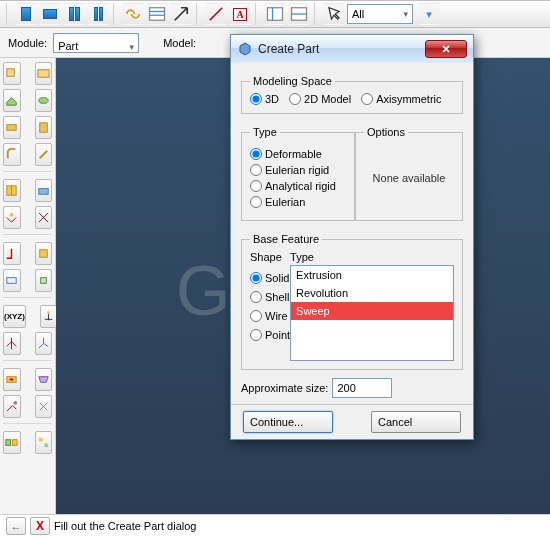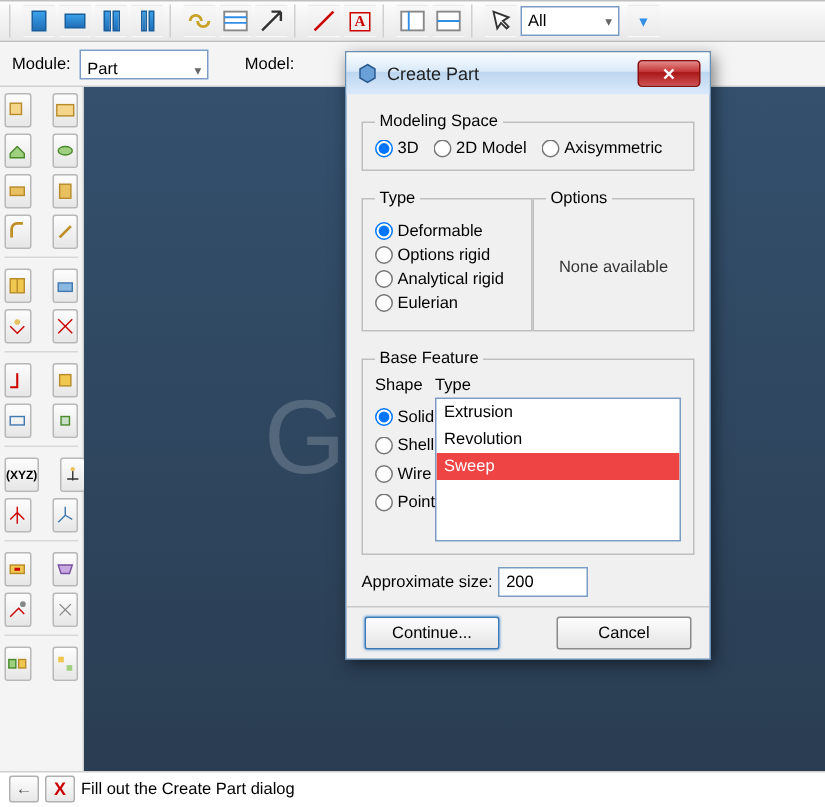--- a/index.html
+++ b/index.html
@@ -51,21 +51,21 @@
 .shape-col { display:flex; flex-direction:column; gap:7px; }
 .shape-col .hd, .type-col .hd { margin-bottom: 2px; }
 .type-col { flex:1; }
 .type-list { border: 1px solid #7a9cc5; background:#fff; height: 96px; overflow:hidden; }
 .type-list div { padding: 3px 5px; }
 .type-list .sel { background: #ef4444; color: #fff; }
 .approx { display:flex; align-items:center; gap:4px; margin: 6px 0; }
 .approx input { width: 60px; height:20px; border:1px solid #7a9cc5; padding:1px 4px; }
 .sep-line { height:1px; background:#c8c8c8; margin: 4px -10px; }
 .btn-row { display:flex; justify-content: space-between; padding: 2px 2px 0; }
-.push-btn { width: 90px; height: 22px; background: linear-gradient(#fdfdfd,#e4e4e4); border:1px solid #8a8a8a; border-radius:2px; display:flex; align-items:center; justify-content:center; }
+.push-btn { width: 90px; height: 22px; background: linear-gradient(#fdfdfd,#e4e4e4); border:1px solid #8a8a8a; border-radius:2px; display:flex; align-items:center; justify-content:flex-start; }
 .push-btn.def { border: 1px solid #3a78b8; box-shadow: 0 0 2px #6aa0d8; }
 
 .type-opt-wrap { display:flex; }
 .type-fs { flex:1; }
 .opt-fs { flex: 0 0 108px; display:flex; align-items:center; justify-content:center; color:#333; }
 
 </style>
 </head>
 <body>
 
@@ -377,21 +377,21 @@
     <div class="type-opt-wrap">
       <fieldset class="type-fs">
         <legend>Type</legend>
         <div class="vstack">
           <label class="radio-item">
               <input type="radio" name="tp" checked="" style="">
               <span>Deformable</span>
             </label>
           <label class="radio-item">
               <input type="radio" name="tp" style="">
-              <span>Options rigid</span>
+              <span>Eulerian rigid</span>
             </label>
           <label class="radio-item">
               <input type="radio" name="tp" style="">
               <span>Analytical rigid</span>
             </label>
           <label class="radio-item">
               <input type="radio" name="tp" style="">
               <span>Eulerian</span>
             </label>
         </div>

